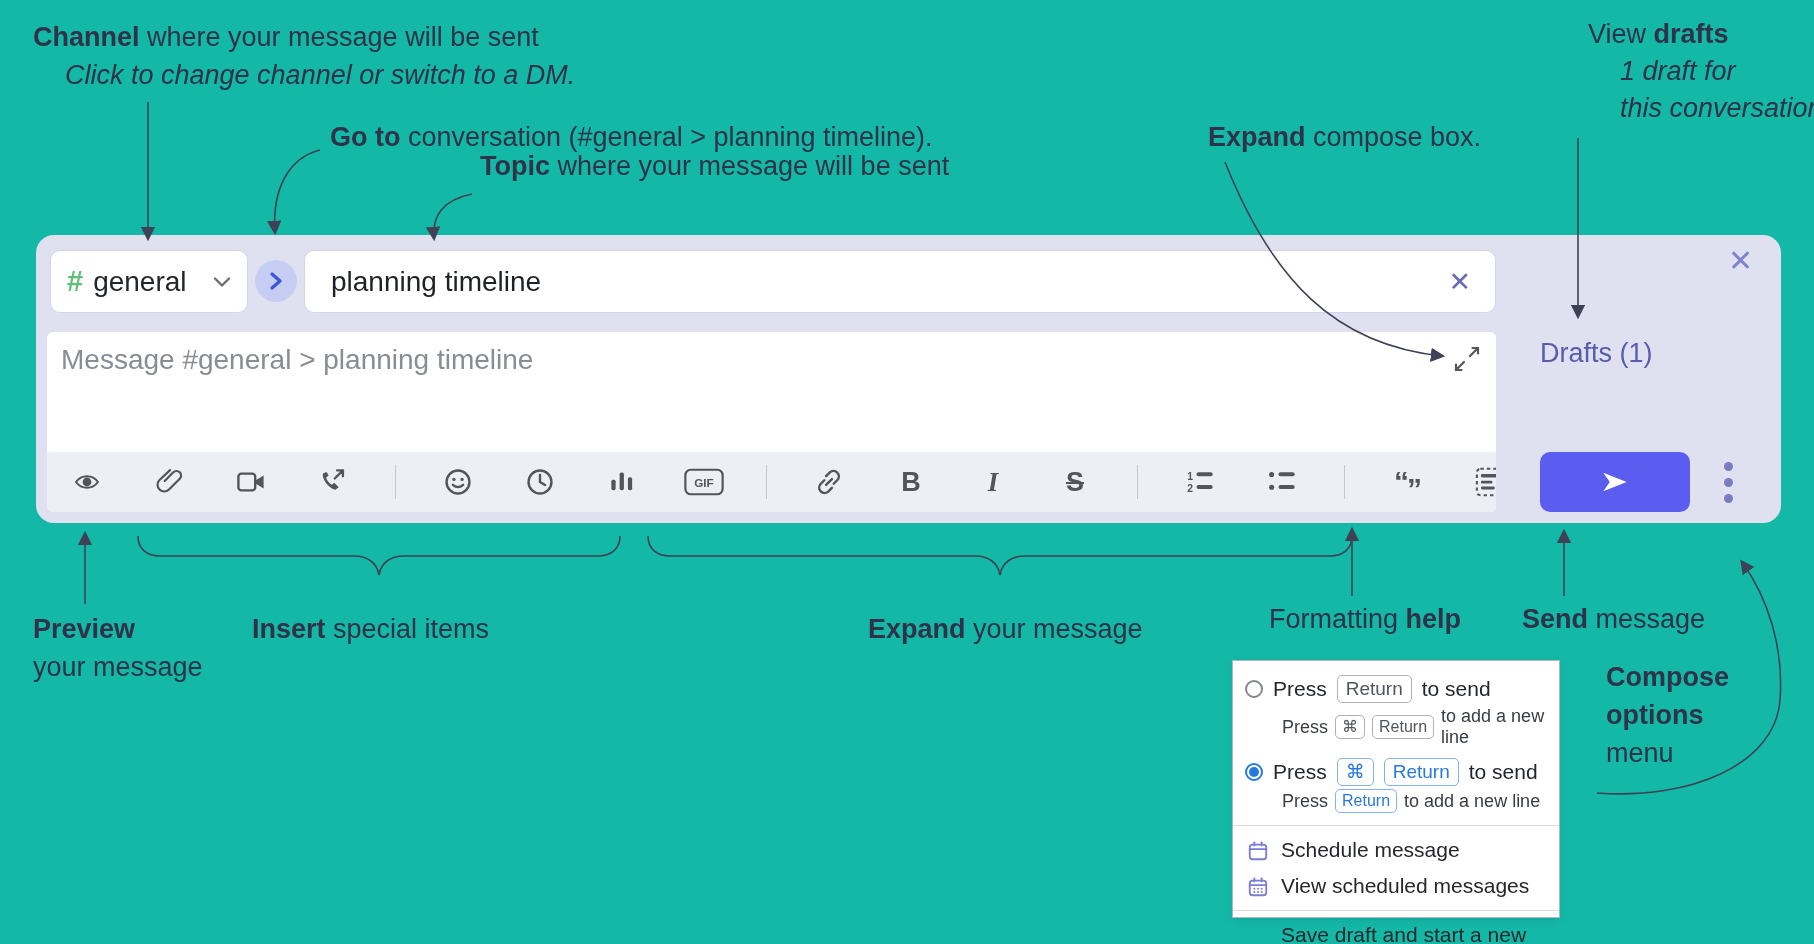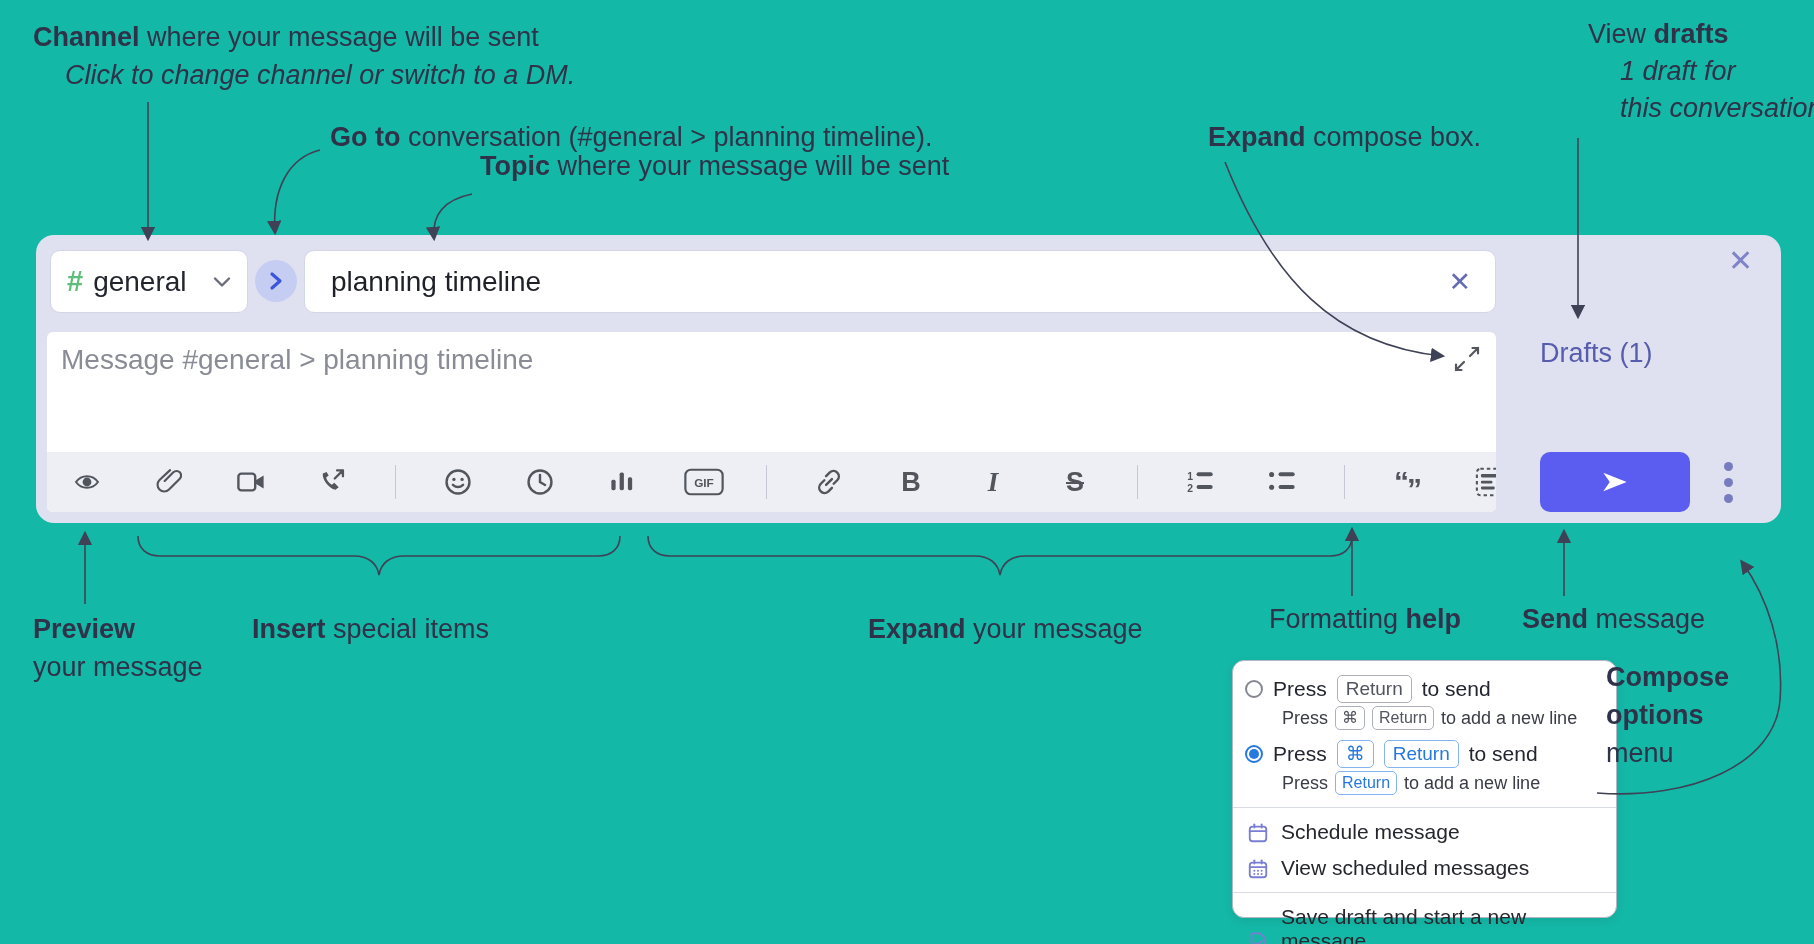--- a/index.html
+++ b/index.html
@@ -38,22 +38,22 @@
   .quoteg{font-size:30px;font-weight:bold;letter-spacing:-2px;}
   .sqrt{font-size:24px;font-weight:bold;}
   .sqrt .var{border-top:2px solid #53555d;font-style:italic;padding-top:1px;}
   .drafts{position:absolute;left:1504px;top:103px;font-size:27px;color:#575cad;cursor:pointer;}
   .sendbtn{position:absolute;left:1504px;top:217px;width:150px;height:60px;background:#5a5def;
            border-radius:10px;display:flex;align-items:center;justify-content:center;cursor:pointer;}
   .kebab{position:absolute;left:1672px;top:217px;width:40px;height:60px;display:flex;flex-direction:column;
          align-items:center;justify-content:center;gap:7px;cursor:pointer;}
   .kebab i{width:9px;height:9px;border-radius:50%;background:#767cbe;}
   
-  .popup{position:absolute;left:1232px;top:660px;width:385px;height:258px;background:#fff;
-         border:1.5px solid #b3b6c4;border-radius:12px;box-shadow:0 3px 8px rgba(40,42,60,.10);
+  .popup{position:absolute;left:1232px;top:660px;width:328px;height:258px;background:#fff;
+         border:1.5px solid #b3b6c4;border-radius:0;box-shadow:0 3px 8px rgba(40,42,60,.10);
          z-index:4;box-sizing:border-box;padding:10px 0 0 0;font-size:21px;color:#232530;}
   .prow{display:flex;align-items:center;gap:10px;padding:4px 14px 2px 12px;cursor:pointer;}
   .psub{display:flex;align-items:center;gap:7px;padding:1px 14px 6px 49px;font-size:18px;color:#3a3c46;cursor:pointer;}
   .radio{width:18px;height:18px;border:2px solid #85888f;border-radius:50%;box-sizing:border-box;flex:0 0 auto;}
   .radio.sel{border-color:#2779dd;position:relative;}
   .radio.sel::after{content:"";position:absolute;left:2px;top:2px;width:10px;height:10px;border-radius:50%;background:#2779dd;}
   .kc{border:1px solid #adb0bc;border-radius:5px;padding:0 8px;background:#fff;color:#52555f;
       font-size:19px;line-height:26px;display:inline-block;}
   .psub .kc{font-size:16px;line-height:22px;padding:0 6px;}
   .kc.blue{border-color:#85b3ef;color:#2779dd;}

